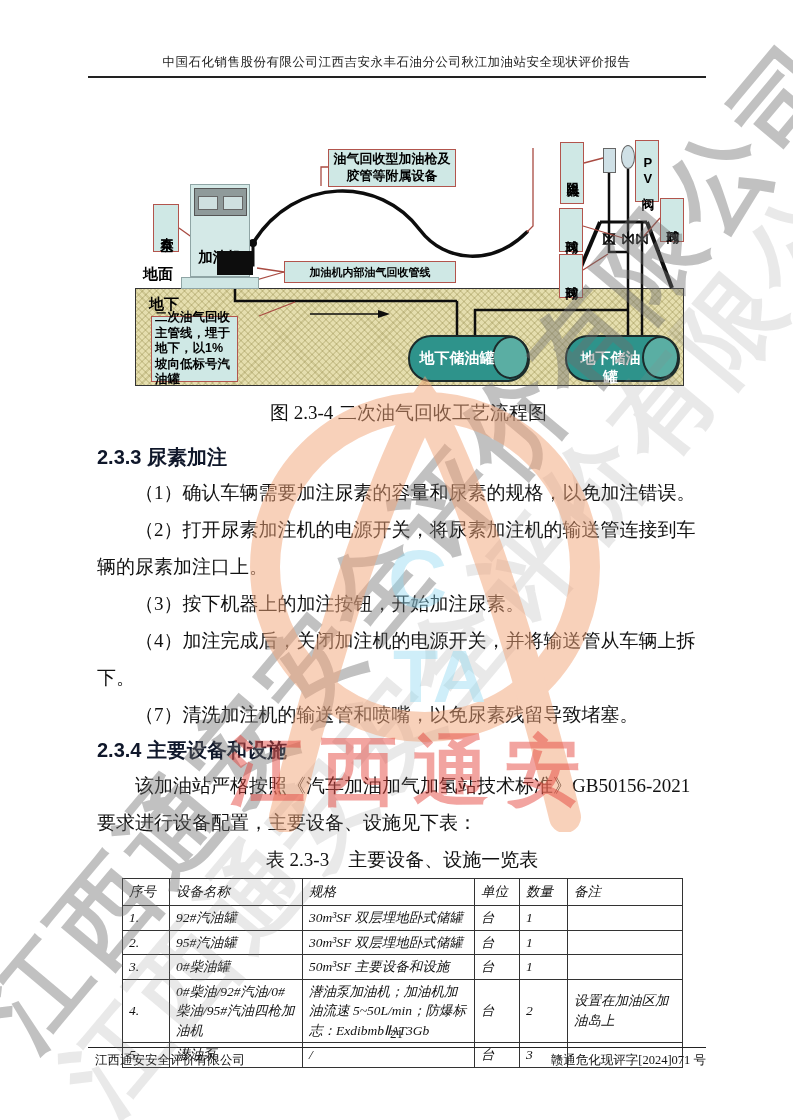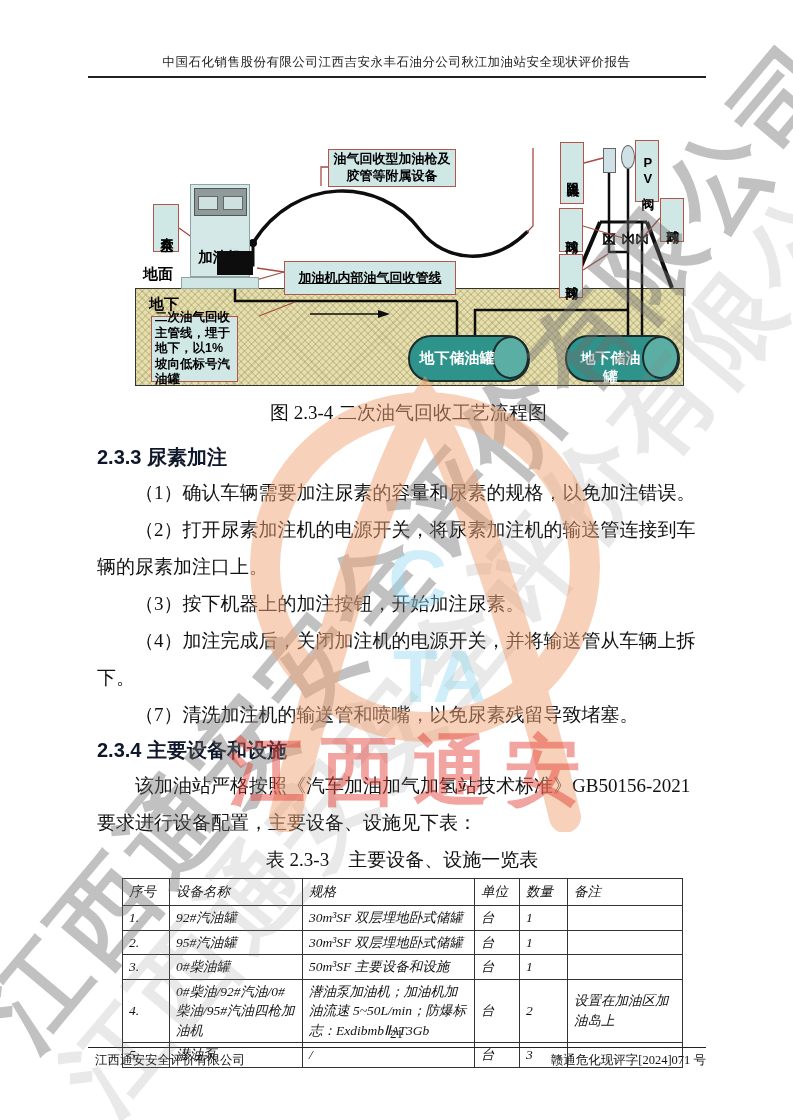--- a/index.html
+++ b/index.html
@@ -116,21 +116,21 @@
     <div class="disp-body"></div>
     <div class="disp-display">
       <div class="disp-win" style="left:3px;"></div>
       <div class="disp-win" style="left:28px;"></div>
     </div>
     <div class="dtext" style="left:57px;top:106px;width:56px;text-align:center;font-size:14.5px;margin-top:24px;">加油机</div>
     <div class="pump-box"></div>
 
     <div class="dlabel vlabel" style="left:18px;top:86px;width:26px;height:48px;">真空泵</div>
     <div class="dlabel" style="left:193px;top:31px;width:128px;height:38px;padding:2px;">油气回收型加油枪及胶管等附属设备</div>
-    <div class="dlabel" style="left:149px;top:143px;width:172px;height:34px;font-size:13px;text-decoration:underline;">加油机内部油气回收管线</div>
+    <div class="dlabel" style="left:149px;top:143px;width:172px;height:22px;font-size:11px;">加油机内部油气回收管线</div>
     <div class="dtext" style="left:8px;top:147px;font-size:15px;">地面</div>
     <div class="dtext" style="left:14px;top:177px;font-size:15px;">地下</div>
     <div class="dlabel" style="left:16px;top:198px;width:87px;height:66px;font-size:12.5px;line-height:15.5px;justify-content:flex-start;text-align:left;padding:2px 3px;">二次油气回收主管线，埋于地下，以1%坡向低标号汽油罐</div>
 
     <div class="dev" style="left:468px;top:30px;width:13px;height:25px;"></div>
     <div class="dev" style="left:486px;top:27px;width:14px;height:24px;border-radius:50%;"></div>
     <div class="dlabel vlabel" style="left:425px;top:24px;width:24px;height:62px;">阻火器</div>
     <div class="dlabel vlabel" style="left:500px;top:22px;width:24px;height:62px;">PV阀</div>
     <div class="dlabel vlabel" style="left:424px;top:90px;width:24px;height:44px;">球阀</div>
     <div class="dlabel vlabel" style="left:525px;top:80px;width:24px;height:44px;">球阀</div>

